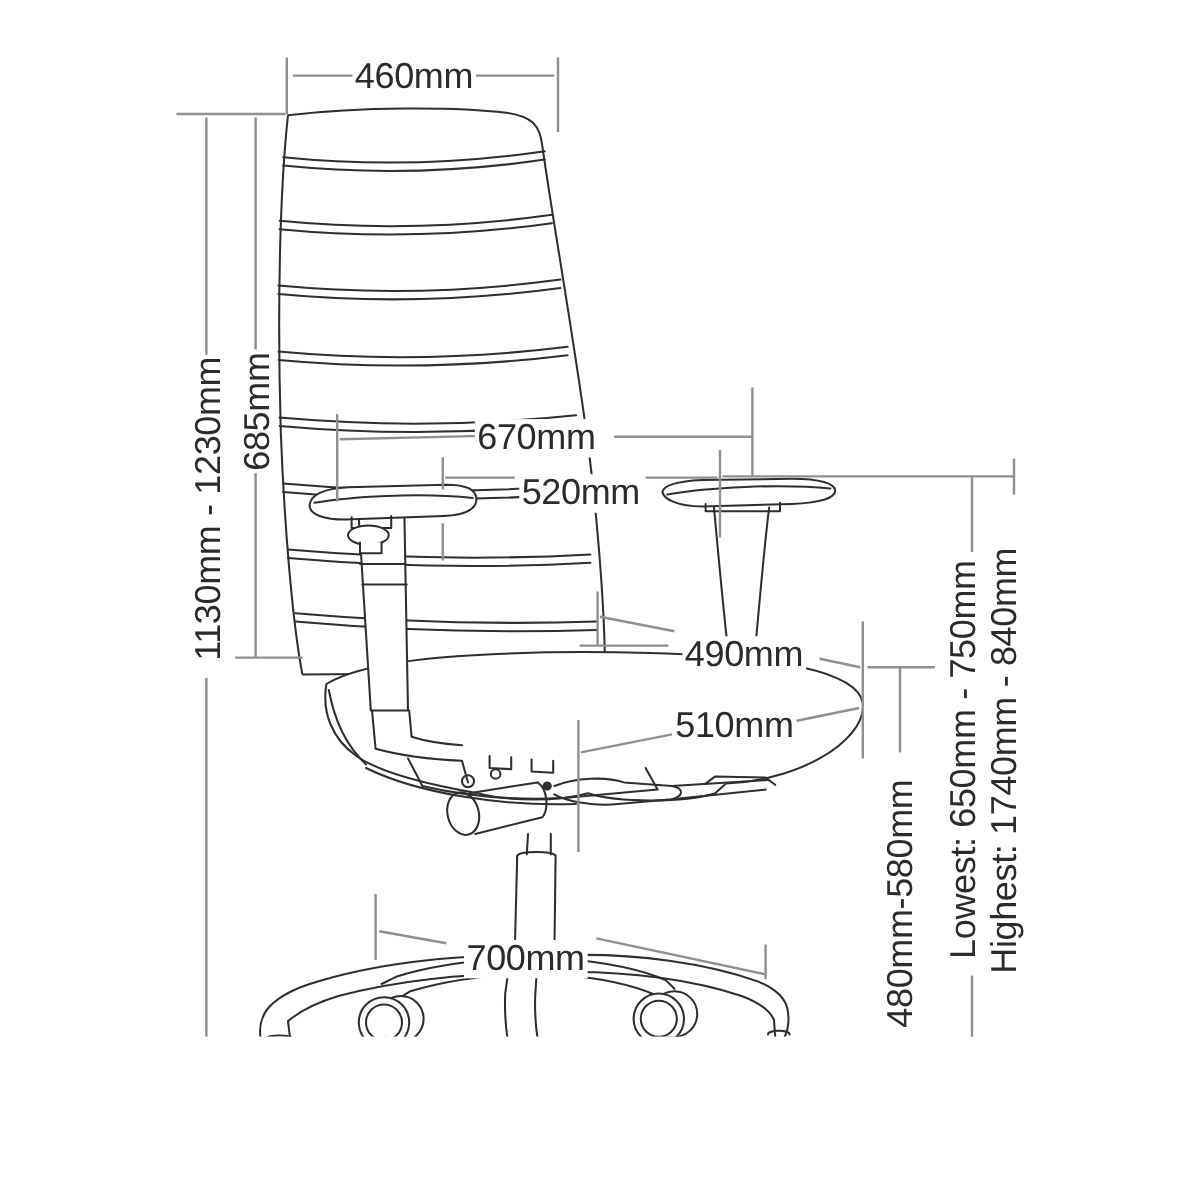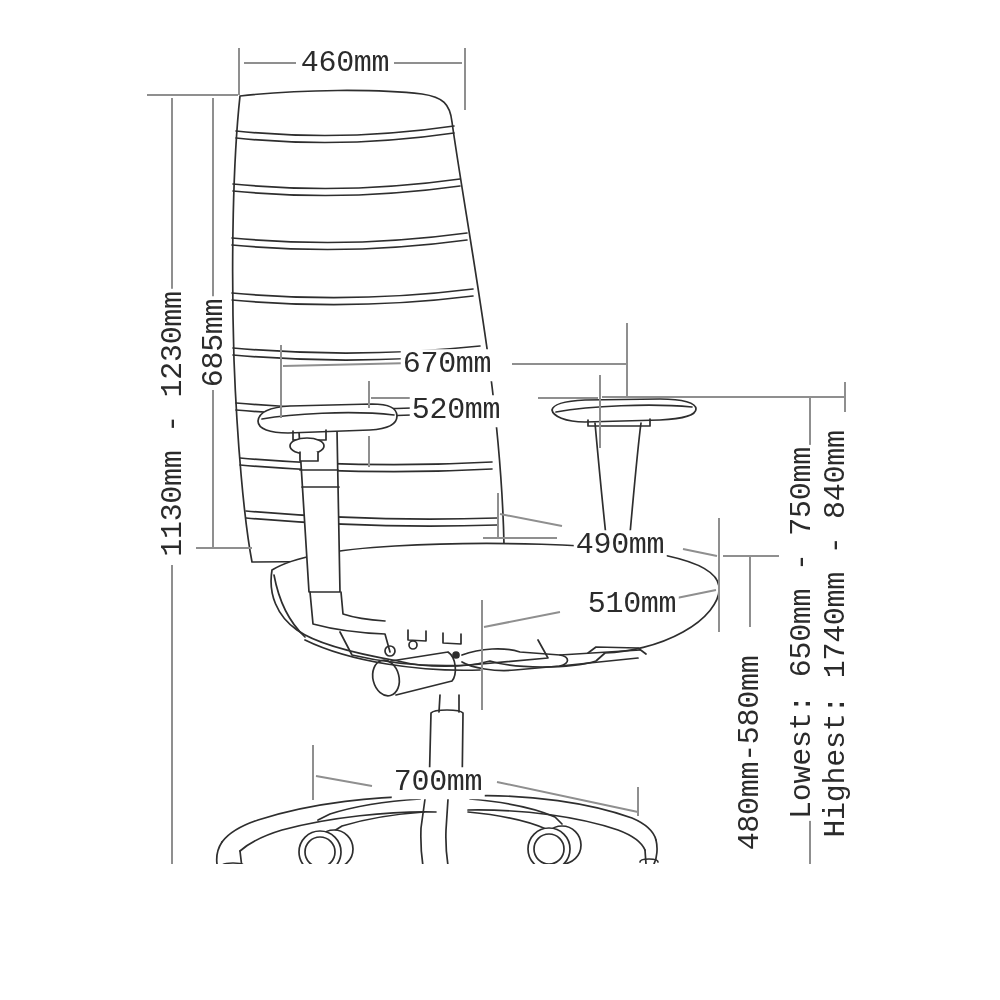--- a/index.html
+++ b/index.html
@@ -1,18 +1,18 @@
 <!DOCTYPE html>
 <html><head>
 <meta charset="utf-8">
 <style>
   html,body{margin:0;padding:0;background:#fff;}
   #stage{
     position:relative;width:1000px;height:864px;background:#fff;overflow:hidden;
-    font-family:Liberation Mono, monospace;
+    font-family:Liberation Sans, sans-serif;
   }
   #art{position:absolute;left:0;top:0;}
   .dim-label{
     position:absolute;
     transform:translate(-50%,-50%);
     font-size:30px;color:#2b2b2b;letter-spacing:-0.3px;
     white-space:nowrap;background:#fff;line-height:1.05;padding:0 2px;
   }
   .dim-label.vert{transform:translate(-50%,-50%) rotate(-90deg);}
 </style>
@@ -190,27 +190,27 @@
   </svg>
 
   <div class="dim-label" style="left:345px;top:64px">460mm</div>
 
   <div class="dim-label vert" style="left:215px;top:343px">685mm</div>
 
   <div class="dim-label vert" style="left:174px;top:424px">1130mm - 1230mm</div>
 
   <div class="dim-label" style="left:447px;top:365px">670mm</div>
 
-  <div class="dim-label" style="left:456px;top:411px">520mm</div>
+  <div class="dim-label" style="left:484px;top:411px">520mm</div>
 
   <div class="dim-label" style="left:620px;top:546px">490mm</div>
 
-  <div class="dim-label" style="left:632px;top:605px">510mm</div>
-
-  <div class="dim-label" style="left:438px;top:783px">700mm</div>
+  <div class="dim-label" style="left:612px;top:605px">510mm</div>
+
+  <div class="dim-label" style="left:438px;top:799px">700mm</div>
 
   <div class="dim-label vert" style="left:751px;top:753px">480mm-580mm</div>
 
   <div class="dim-label vert" style="left:803px;top:633px">Lowest: 650mm - 750mm</div>
 
   <div class="dim-label vert" style="left:837px;top:634px">Highest: 1740mm - 840mm</div>
 
 </div>
 
 </body></html>

